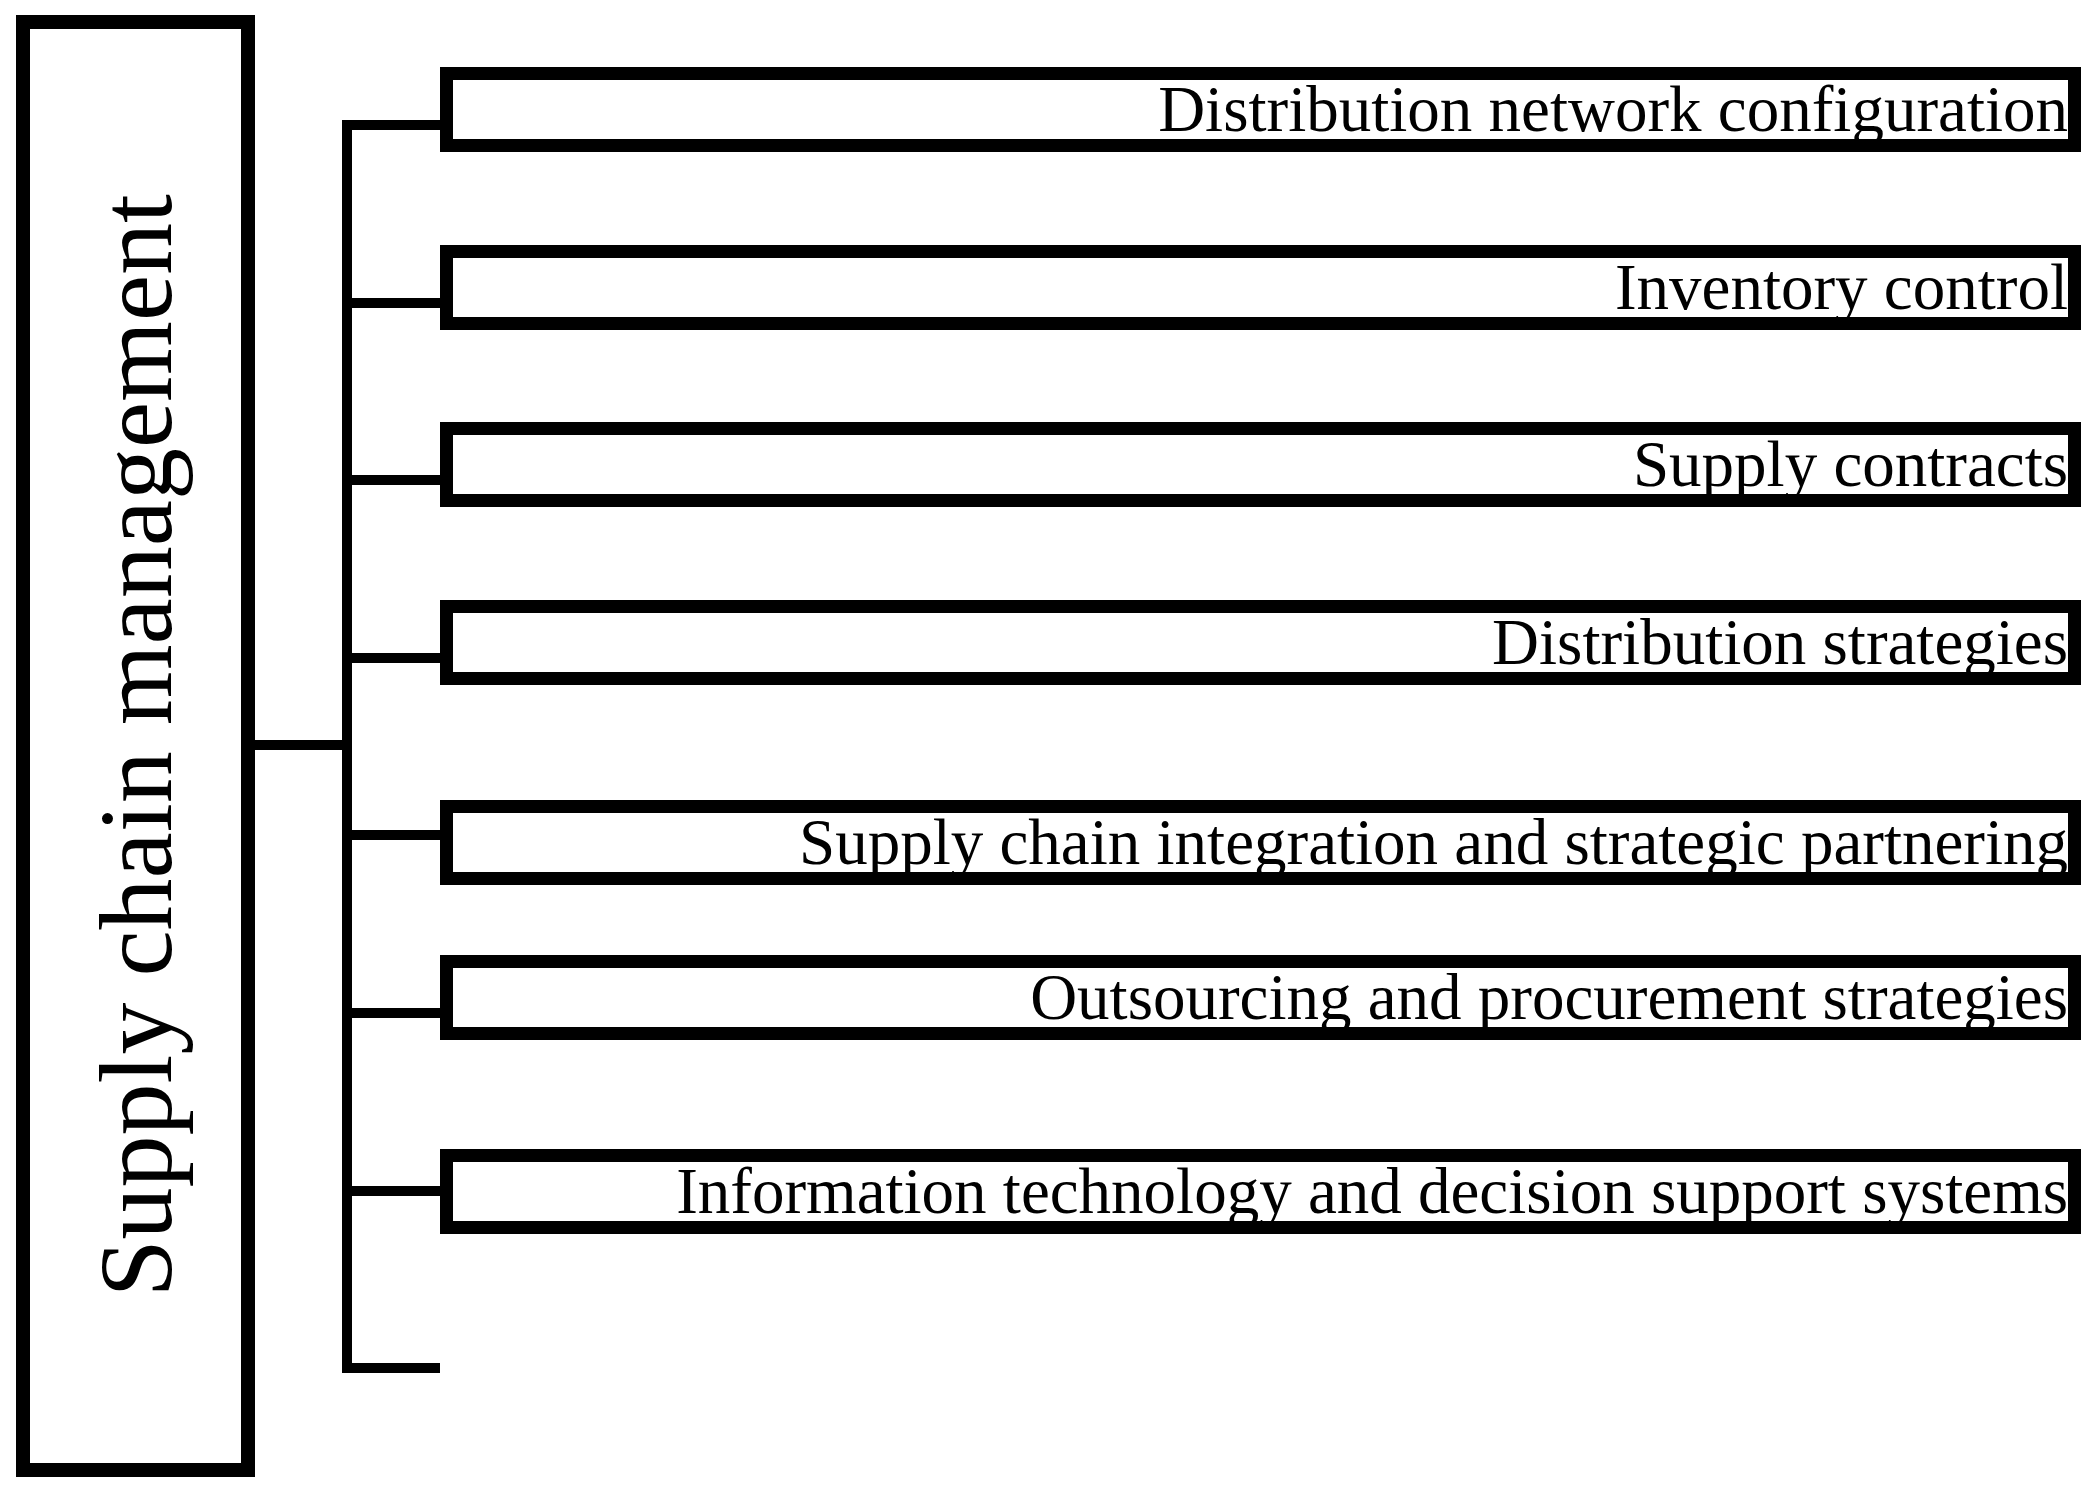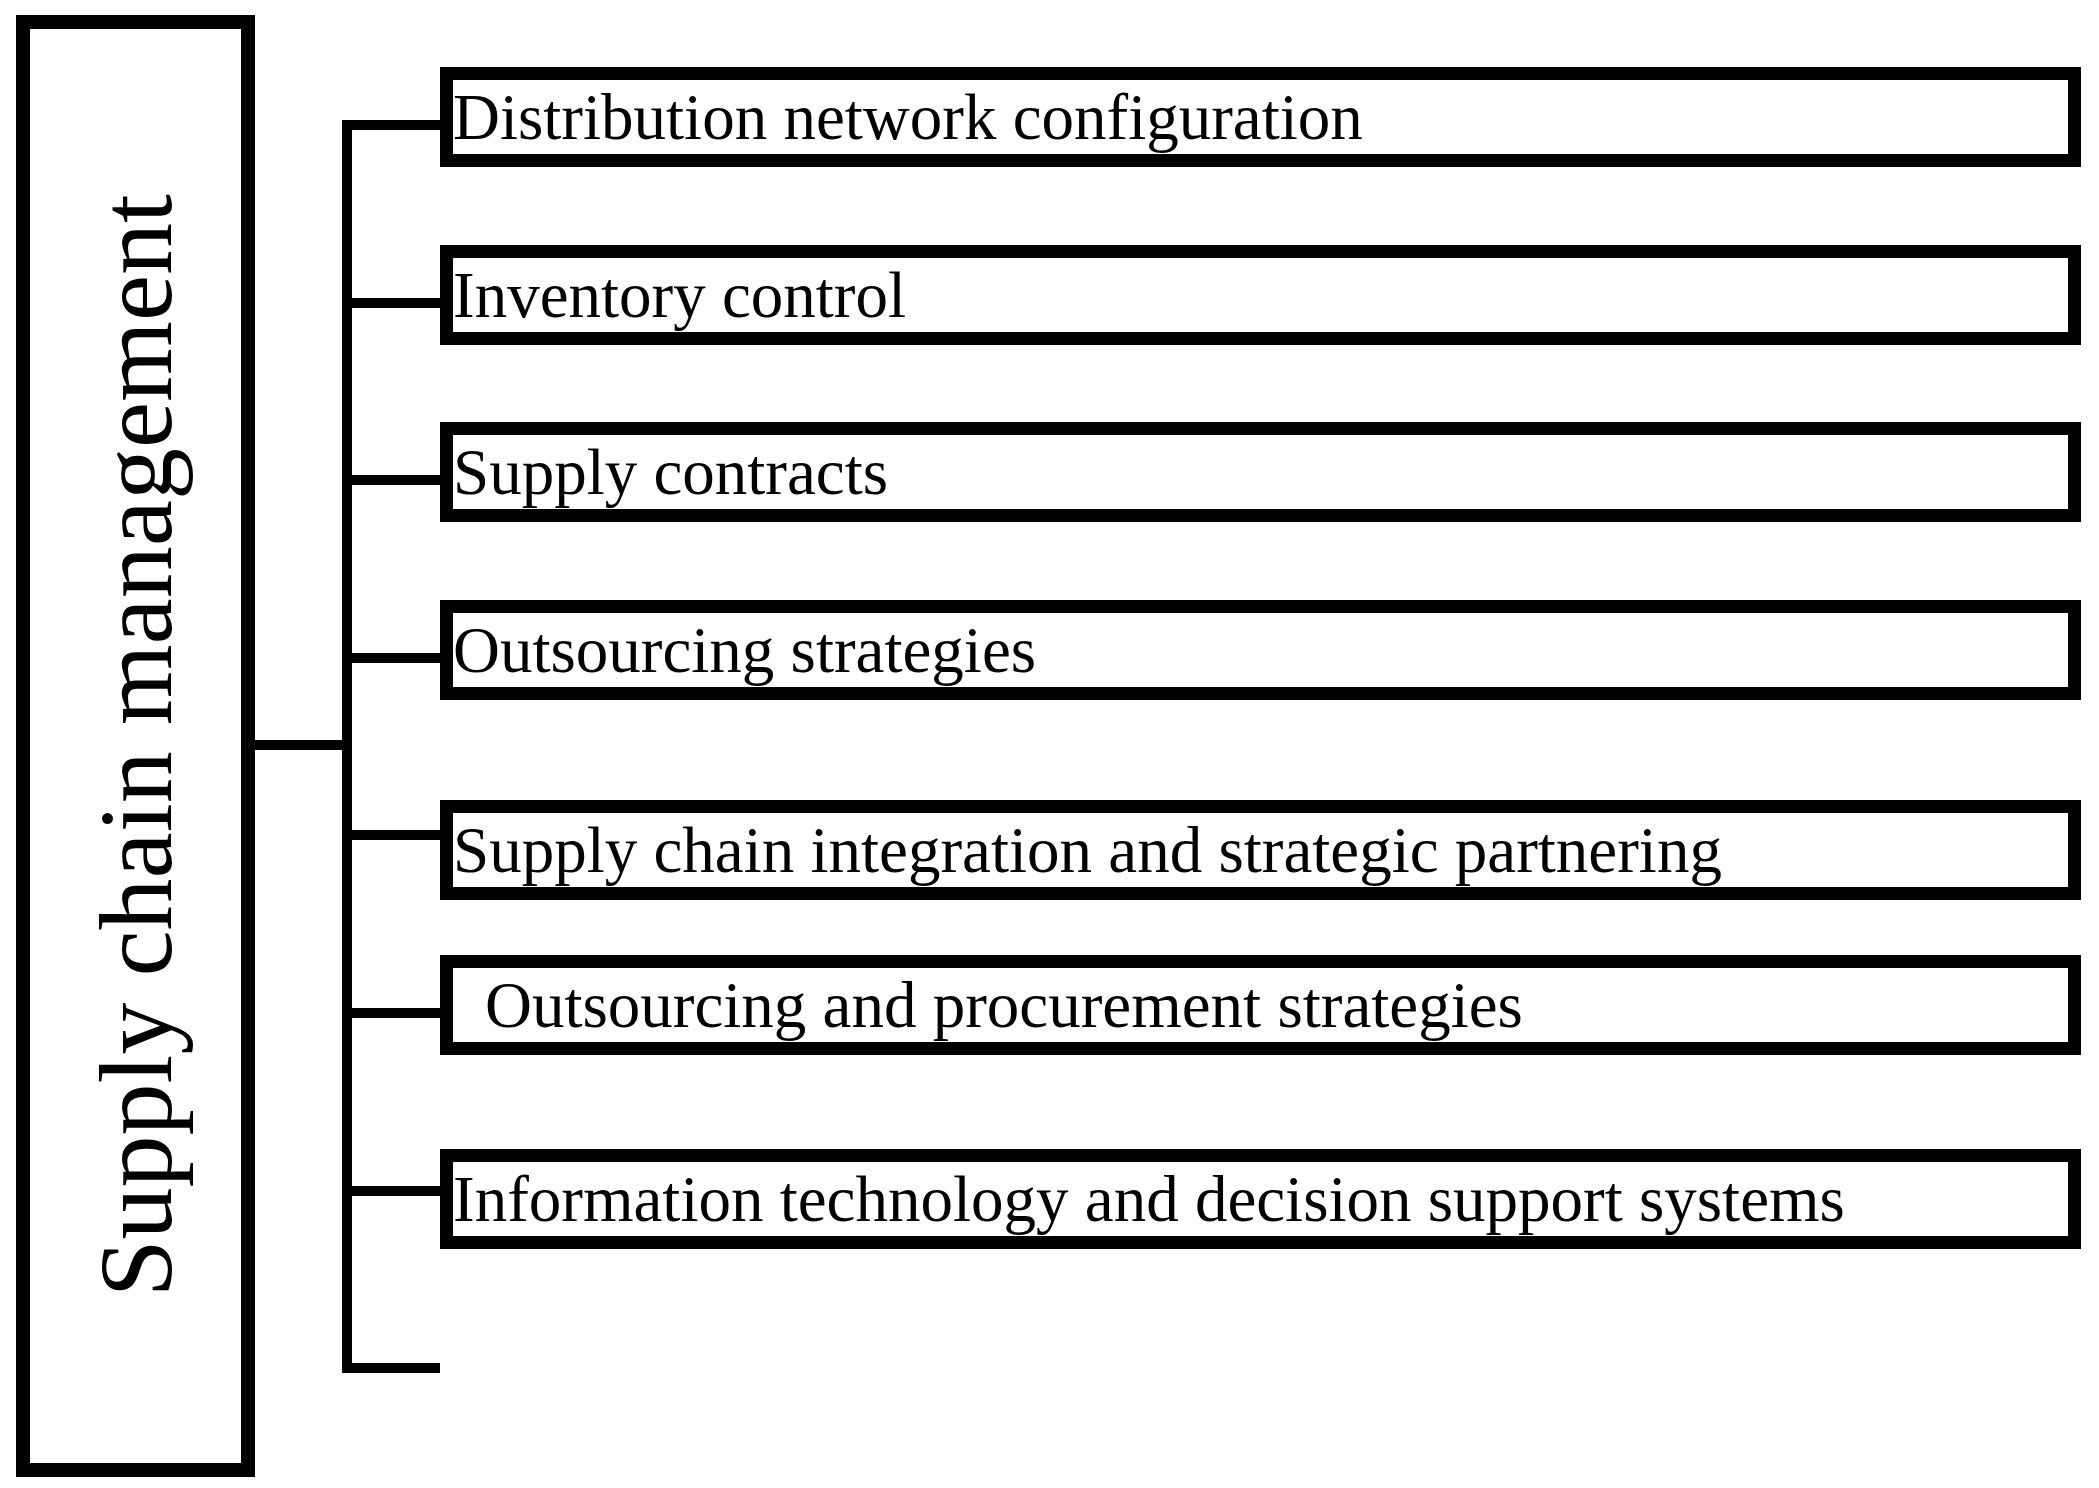--- a/index.html
+++ b/index.html
@@ -36,27 +36,27 @@
     font-size: 104px;
     line-height: 1;
     white-space: nowrap;
     color: #000000;
   }
   
   .branch-box {
     position: absolute;
     left: 440px;
     width: 1641px;
-    height: 100px;
+    height: 85px;
     border: 13px solid #000000;
     box-sizing: border-box;
     background: #ffffff;
     display: flex;
     align-items: center;
-    justify-content: flex-start;
+    justify-content: flex-end;
   }
   .branch-box .label {
     font-size: 65px;
     line-height: 1;
     white-space: nowrap;
     text-align: center;
     color: #000000;
   }
   .b1 { top: 67px; }
   .b2 { top: 245px; }
@@ -121,21 +121,21 @@
   <div class="branch-box b1">
     <span class="label">Distribution network configuration</span>
   </div>
   <div class="branch-box b2">
     <span class="label">Inventory control</span>
   </div>
   <div class="branch-box b3">
     <span class="label">Supply contracts</span>
   </div>
   <div class="branch-box b4">
-    <span class="label">Outsourcing strategies</span>
+    <span class="label">Distribution strategies</span>
   </div>
   <div class="branch-box b5">
     <span class="label">Supply chain integration and strategic partnering</span>
   </div>
   <div class="branch-box b6">
     <span class="label">Outsourcing and procurement strategies</span>
   </div>
   <div class="branch-box b7">
     <span class="label">Information technology and decision support systems</span>
   </div>

